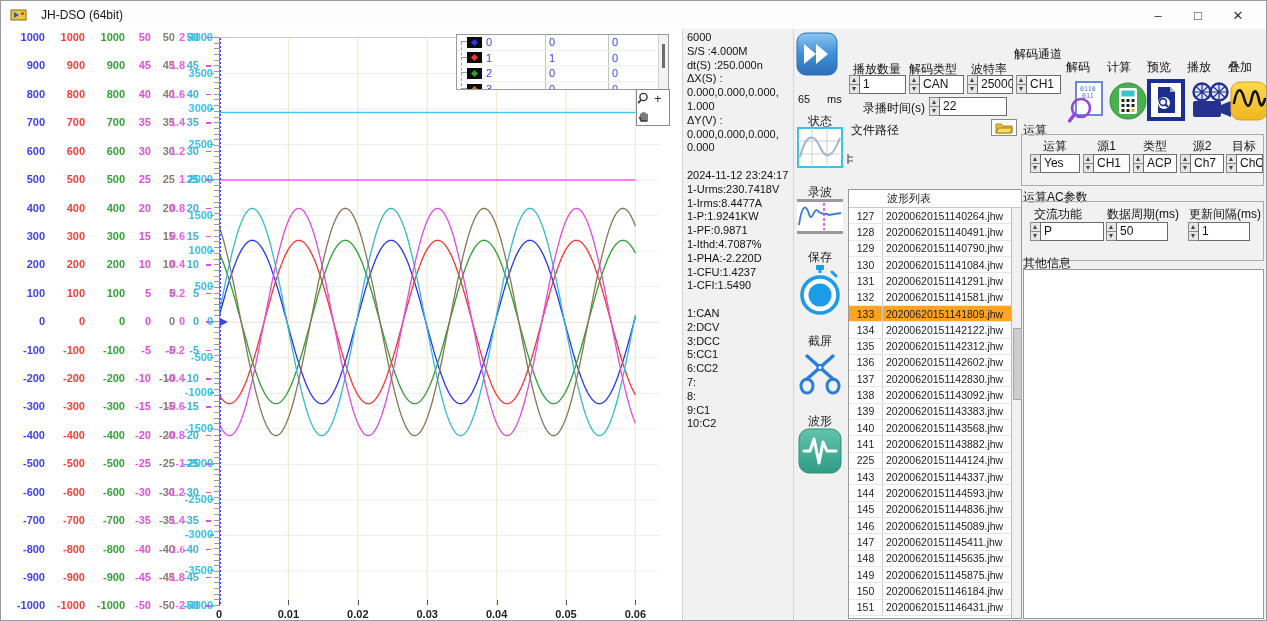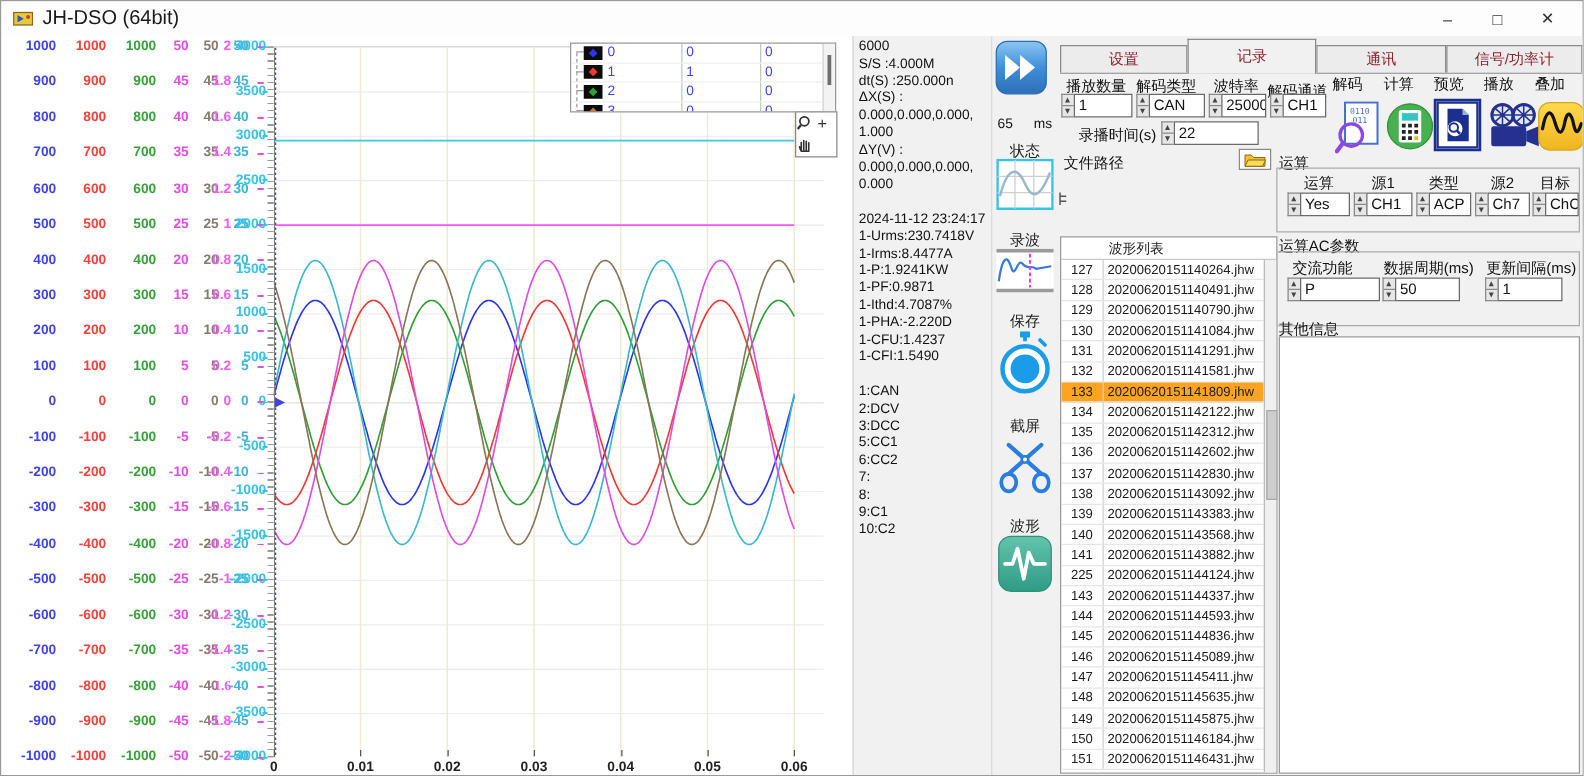--- a/index.html
+++ b/index.html
@@ -1,20 +1,20 @@
 <!DOCTYPE html>
 <html><head>
 <meta charset="utf-8">
 <style>
   html,body{margin:0;padding:0;background:#d8d8d8;font-family:"Liberation Sans","DejaVu Sans",sans-serif;}
   .win{position:relative;width:1267px;height:621px;background:#f1f1f1;border:1px solid #9a9a9a;box-sizing:border-box;overflow:hidden;}
   
   .titlebar{position:absolute;left:0;top:0;width:100%;height:28px;background:#fdfdfd;display:flex;align-items:center;}
   .tb-ico{margin-left:9px;width:17px;height:16px;flex:0 0 auto;}
-  .tb-title{margin-left:7px;font-size:16px;color:#1a1a1a;}
+  .tb-title{margin-left:14px;font-size:12px;color:#1a1a1a;}
   .tb-btns{position:absolute;right:8px;top:0;height:28px;display:flex;}
   .tb-btn{width:40px;height:28px;display:flex;align-items:center;justify-content:center;font-size:13px;color:#333;cursor:default;}
   
   .larea{position:absolute;left:0;top:28px;width:681px;height:593px;background:#ffffff;}
   .ylab{position:absolute;width:60px;text-align:right;font-size:11px;font-weight:bold;line-height:12px;white-space:nowrap;}
   .ticks{position:absolute;}
   .t-minor{left:213px;top:8px;width:5px;height:569px;background:repeating-linear-gradient(to bottom,#9a9a9a 0 1px,transparent 1px 5.68px);}
   .t-mag{left:205px;top:8px;width:5px;height:570px;background:repeating-linear-gradient(to bottom,#e44ce4 0 1.5px,transparent 1.5px 28.42px);}
   .t-cyan{left:209px;top:8px;width:4px;height:570px;background:repeating-linear-gradient(to bottom,#35c3e8 0 1.5px,transparent 1.5px 35.53px);}
   #plot{position:absolute;left:218px;top:8px;width:440px;height:568px;border-top:1px solid #cccccc;}
@@ -471,31 +471,25 @@
         <stop offset="0" stop-color="#63c4ab"></stop>
             <stop offset="1" stop-color="#2f9b86"></stop>
       </linearGradient>
         </defs>
       <rect x="1" y="1" width="42" height="44" rx="10" fill="url(#wvg)" stroke="#2f8f7c"></rect>
       <polyline points="6,23 12,23 16,11 21,35 25,14 29,23 38,23" fill="none" stroke="#fff" stroke-width="3" stroke-linejoin="round" stroke-linecap="round"></polyline>
     </svg>
   </div>
 
   <div class="rpanel">
-    <div class="tabs">
-      <div class="tab" style="left:0;width:102px">设置</div>
-      <div class="tab active" style="left:102px;width:103px">记录</div>
-      <div class="tab" style="left:205px;width:104px">通讯</div>
-      <div class="tab" style="left:309px;width:109px">信号/功率计</div>
-    </div>
 
     <span class="rl" style="left:7px;top:32px">播放数量</span>
     <span class="rl" style="left:63px;top:32px">解码类型</span>
     <span class="rl" style="left:125px;top:32px">波特率</span>
-    <span class="rl" style="left:168px;top:36px">解码通道</span>
+    <span class="rl" style="left:168px;top:17px">解码通道</span>
     <div class="spin" style="left:3px;top:46px;width:57px">
       <div class="sbtns">
           <div class="sb up"></div>
           <div class="sb dn"></div>
         </div>
       <div class="sbox">1</div>
     </div>
     <div class="spin" style="left:63px;top:46px;width:55px">
       <div class="sbtns">
           <div class="sb up"></div>

